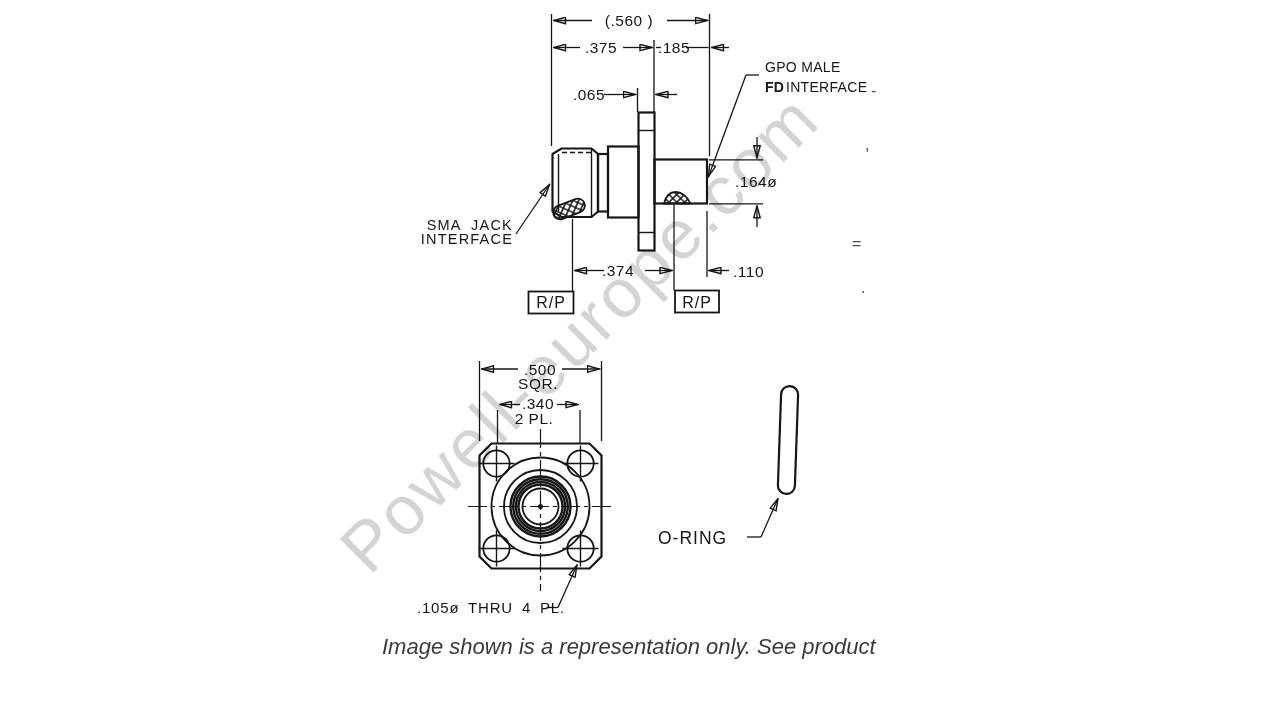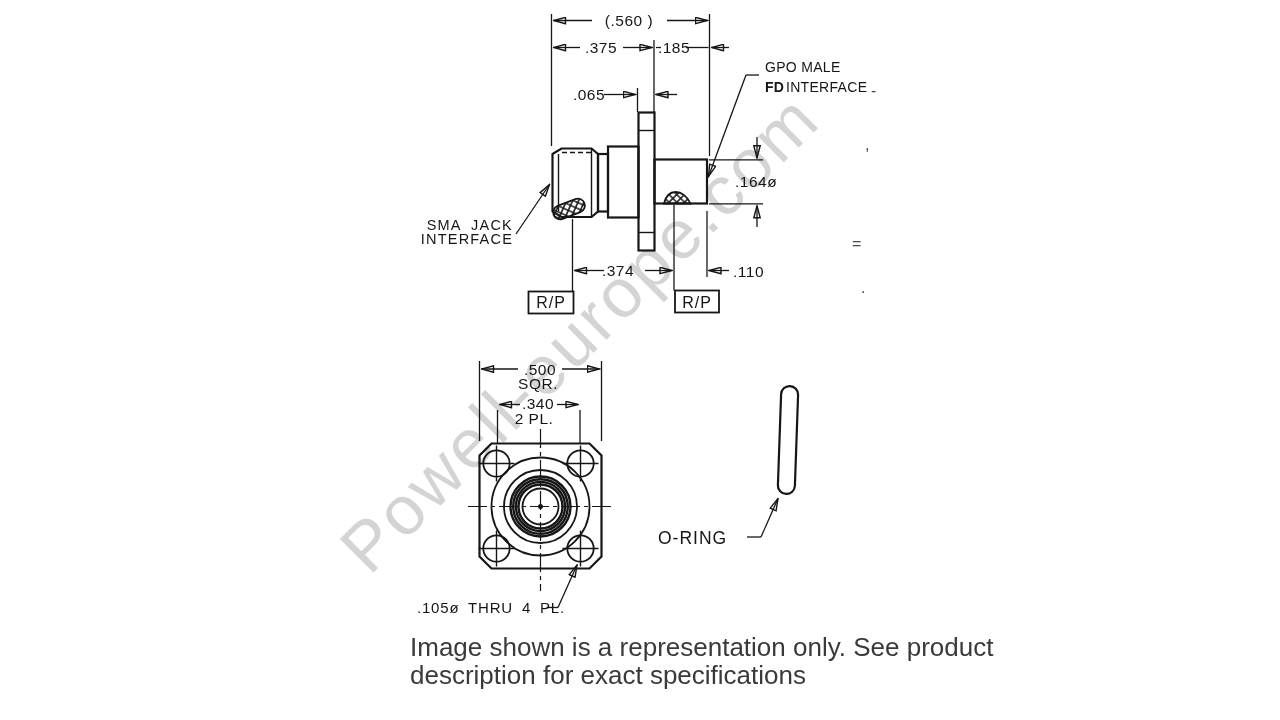--- a/index.html
+++ b/index.html
@@ -40,21 +40,21 @@
   #drawing .end{text-anchor:end;}
   #drawing .lbl{font-size:14.5px;letter-spacing:1.2px;word-spacing:5px;}
   #drawing .rp{font-size:16px;letter-spacing:1px;text-anchor:middle;}
   #drawing .gpo{font-size:14px;letter-spacing:0.3px;}
   #drawing .gpob{font-size:14px;font-weight:bold;letter-spacing:0.3px;}
   #drawing .note{font-size:15px;letter-spacing:0.8px;word-spacing:4px;}
   #drawing .olabel{font-size:17.5px;letter-spacing:1px;}
   #drawing .art{fill:#4a4a4a;font-size:16px;}
   #caption{
     position:absolute;left:382px;top:633px;z-index:2;
-    font-size:26px;line-height:28px;color:var(--caption);margin-left:28px;
+    font-style:italic;font-size:22px;line-height:28px;color:var(--caption);
   }
 </style>
 </head>
 <body>
 <div id="canvas">
 
 <div id="watermark">Powell-europe.com</div>
 
 <svg id="drawing" width="1280" height="720" viewBox="0 0 1280 720">
   <defs>
@@ -226,16 +226,15 @@
   <g>
     <text class="art" x="865" y="150" font-size="20">,</text>
     <text class="art" x="871" y="96">-</text>
     <text class="art" x="852" y="249">=</text>
     <text class="art" x="861" y="293">.</text>
   </g>
 </svg>
 
 <div id="caption">
   <div>Image shown is a representation only. See product</div>
-  <div>description for exact specifications</div>
 </div>
 
 </div>
 
 </body></html>

